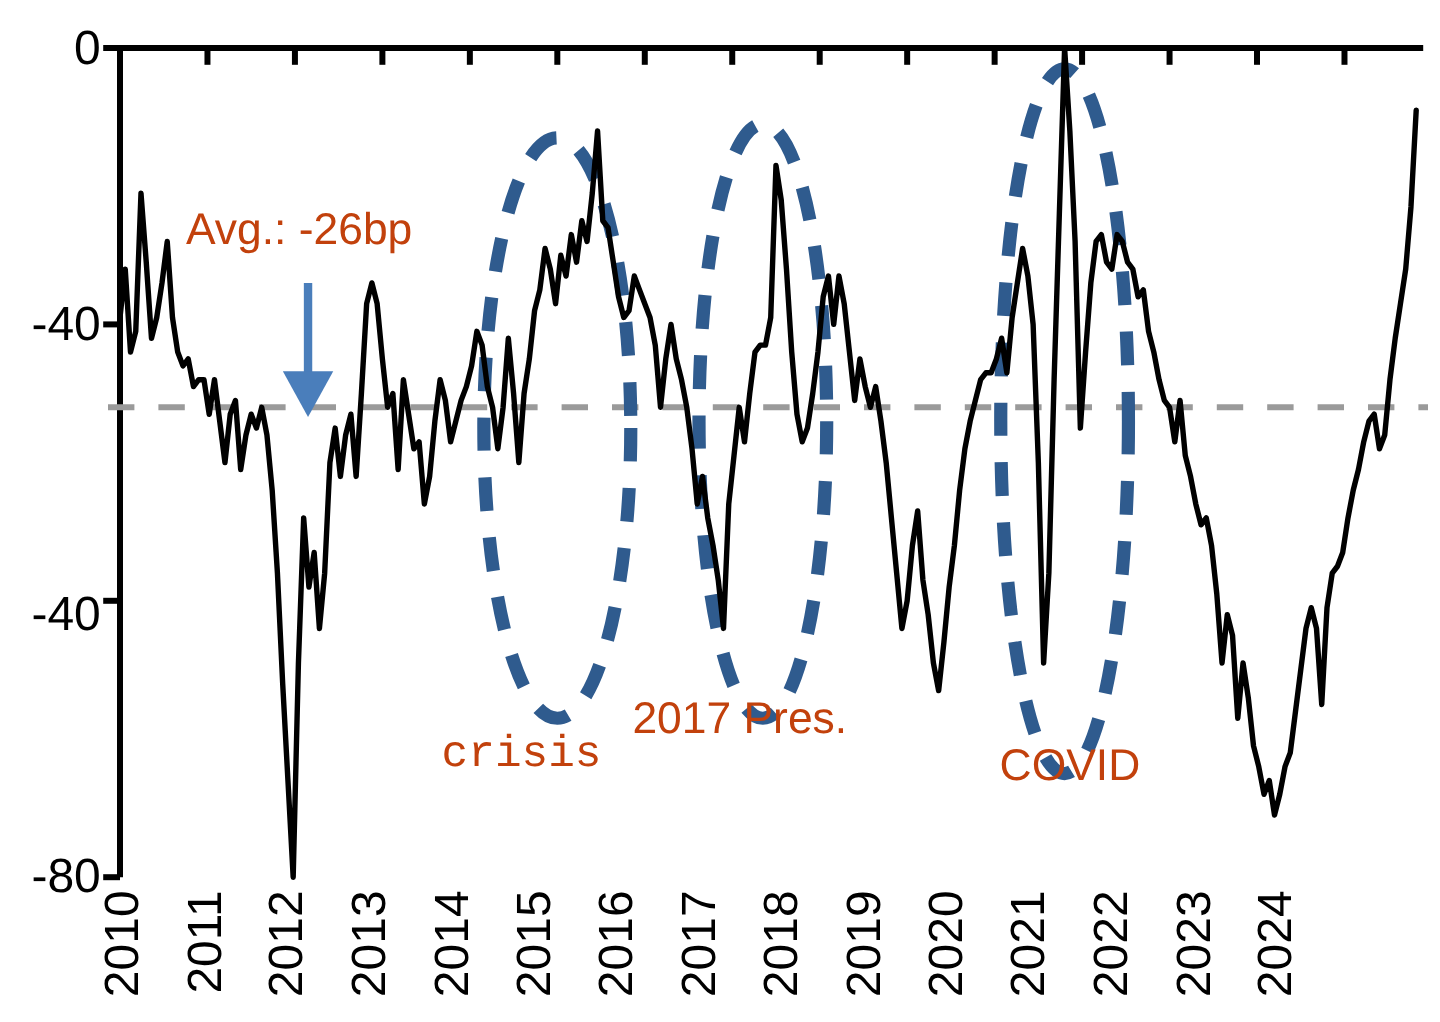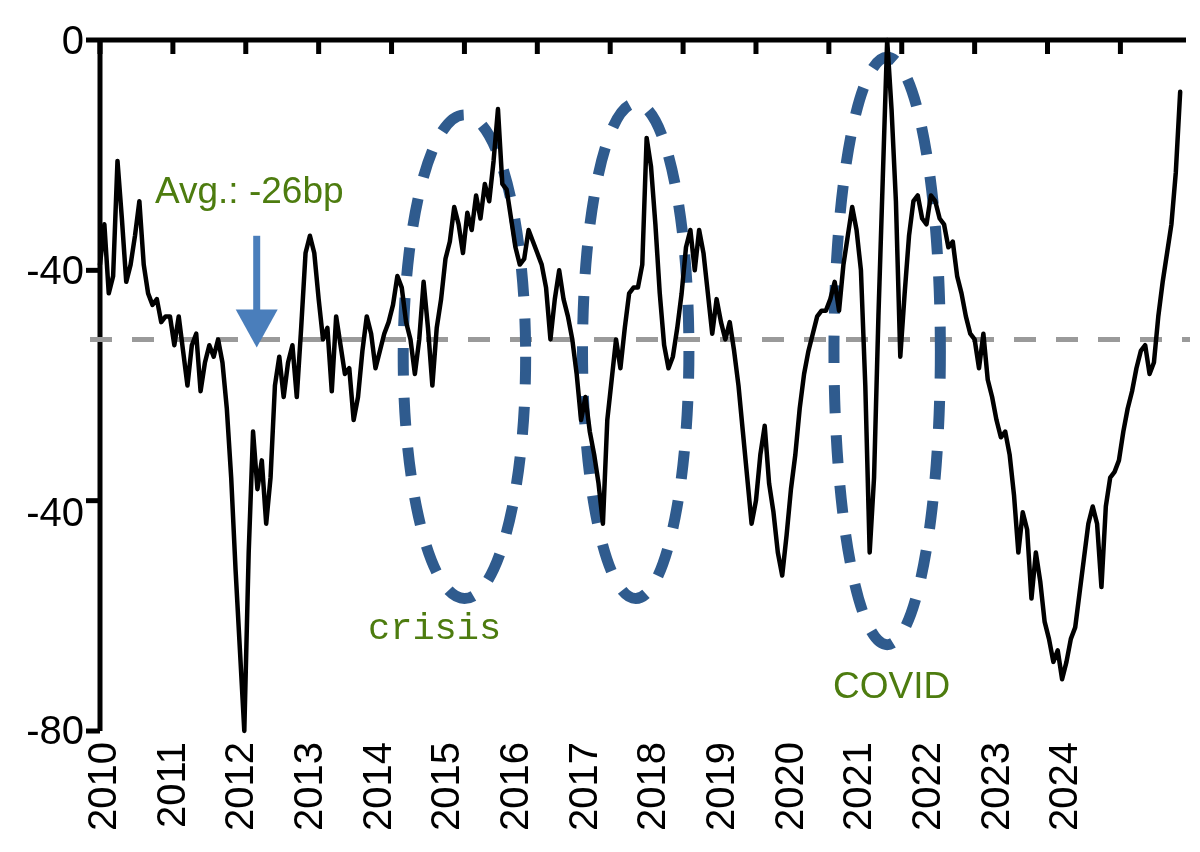--- a/index.html
+++ b/index.html
@@ -1,21 +1,21 @@
 <!DOCTYPE html>
 <html><head>
 <meta charset="utf-8">
 <style>
   html,body{margin:0;padding:0;background:#ffffff;}
   body{width:1200px;height:852px;font-family:"Liberation Sans",sans-serif;overflow:hidden;}
   #stage{position:relative;width:1200px;height:852px;background:#fff;}
   #plot{position:absolute;left:0;top:0;width:1200px;height:852px;}
   .ylab{position:absolute;font-size:40px;color:#000;text-align:right;width:80px;line-height:40px;}
   .xlab{position:absolute;font-size:40px;color:#000;writing-mode:vertical-rl;transform:rotate(180deg);line-height:40px;white-space:nowrap;}
-  .anno{position:absolute;font-size:37px;color:#4d7c0f;line-height:41px;white-space:pre;}
+  .anno{position:absolute;font-size:37px;color:#c2410c;line-height:41px;white-space:pre;}
 </style>
 </head>
 <body>
 
 <div id="stage">
 
   <svg id="plot" viewBox="0 0 1200 852" xmlns="http://www.w3.org/2000/svg">
 
     <g>
       <line id="axis-top" x1="100" y1="40" x2="1186" y2="40" stroke="#000" stroke-width="5"></line>
@@ -79,16 +79,17 @@
   <div class="xlab" style="left:769px; top:742px;">2020</div>
   <div class="xlab" style="left:837px; top:742px;">2021</div>
   <div class="xlab" style="left:906px; top:742px;">2022</div>
   <div class="xlab" style="left:975px; top:742px;">2023</div>
   <div class="xlab" style="left:1043px;top:742px;">2024</div>
 
   <div class="anno" style="left:155px; top:170px;">Avg.: -26bp</div>
 
   <div class="anno" style="left:368px; top:609px;font-family:Liberation Mono, monospace;">crisis</div>
 
+  <div class="anno" style="left:527px; top:578px;">2017 Pres.</div>
 
-  <div class="anno" style="left:833px; top:617px;margin-top:48px;">COVID</div>
+  <div class="anno" style="left:833px; top:617px;">COVID</div>
 
 </div>
 
 </body></html>

